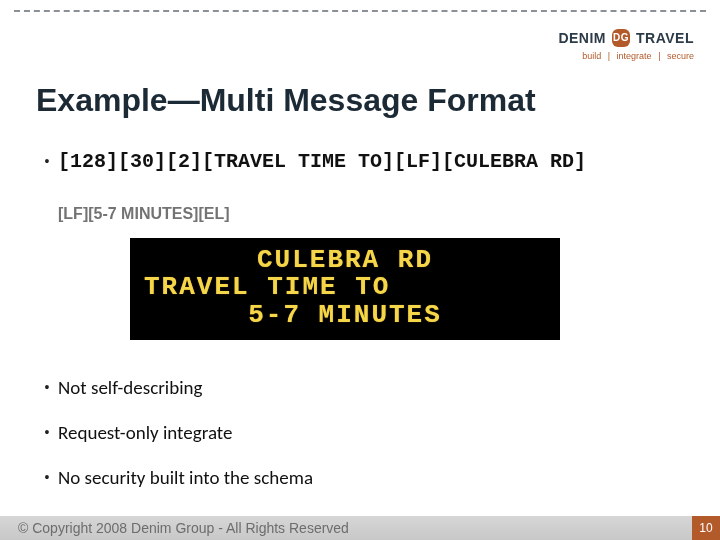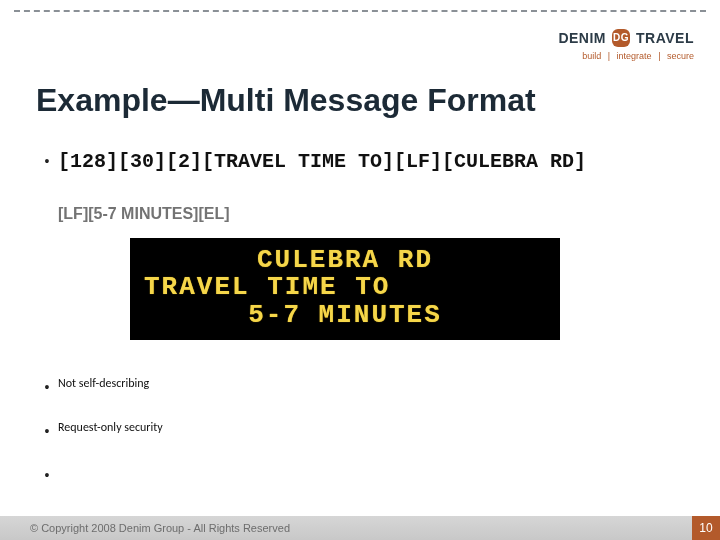--- a/index.html
+++ b/index.html
@@ -41,28 +41,28 @@
     display: flex; flex-direction: column; justify-content: center; gap: 0px;
   }
   .sign-line {
     font-family: "Courier New", Courier, monospace; font-weight: 700;
     color: #f5d64a; text-align: center; letter-spacing: 2px;
     font-size: 26px; line-height: 1.05;
     text-shadow: 0 0 1px #9b7a00;
   }
   .sign-line.l1 { text-align: left; padding-left: 4px;}
   .bullets-bottom { position: absolute; top: 376px; left: 36px; right: 36px; }
-  .bullet-text { font-size: 12px; color: #111; font-family: Calibri, Arial, sans-serif; }
+  .bullet-text { font-size: 19px; color: #111; font-family: Calibri, Arial, sans-serif; }
   .bullets-bottom .bullet-row { margin-bottom: 22px; }
   .footer {
     position: absolute; bottom: 0; left: 0; right: 0; height: 24px;
     background: linear-gradient(#d6d6d6, #c8c8c8);
     display: flex; align-items: center; justify-content: space-between;
   }
-  .copyright { font-size: 11px; color: #6d6d6d; padding-left: 30px; }
+  .copyright { font-size: 14px; color: #6d6d6d; padding-left: 18px; }
   .pagenum {
     background: #b35a2b; color: #fff; width: 28px; height: 24px;
     display: flex; align-items: center; justify-content: center; font-size: 12px;
   }
 </style>
 </head>
 <body>
 
 <div class="slide">
 
@@ -99,24 +99,25 @@
     <div class="sign-line">5-7 MINUTES</div>
   </div>
 
   <div class="bullets-bottom">
     <div class="bullet-row">
       <div class="dot">•</div>
       <div class="bullet-text">Not self-describing</div>
     </div>
     <div class="bullet-row">
       <div class="dot">•</div>
-      <div class="bullet-text">Request-only security</div>
+      <div class="bullet-text">Request-only integrate</div>
     </div>
     <div class="bullet-row">
       <div class="dot">•</div>
+      <div class="bullet-text">No security built into the schema</div>
     </div>
   </div>
 
   <div class="footer">
     <div class="copyright">© Copyright 2008 Denim Group - All Rights Reserved</div>
     <div class="pagenum">10</div>
   </div>
 
 </div>
 

